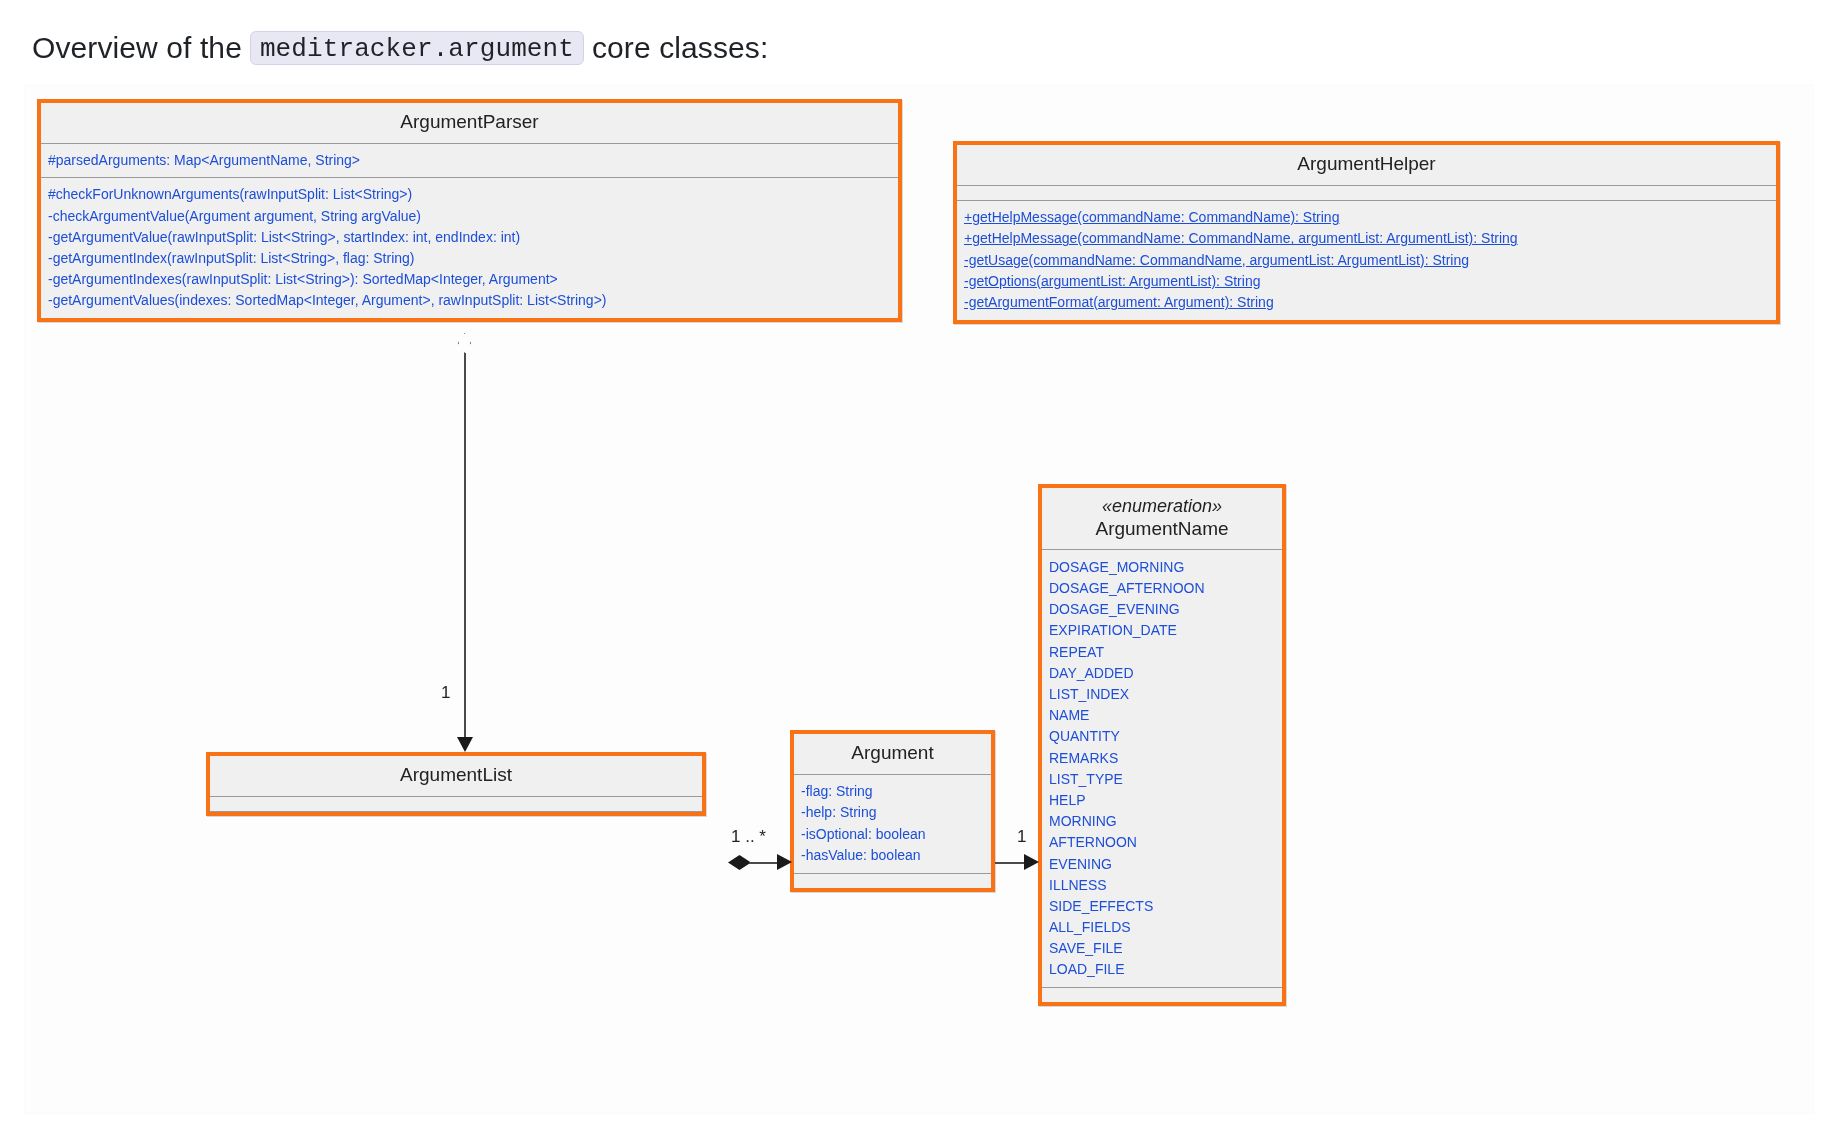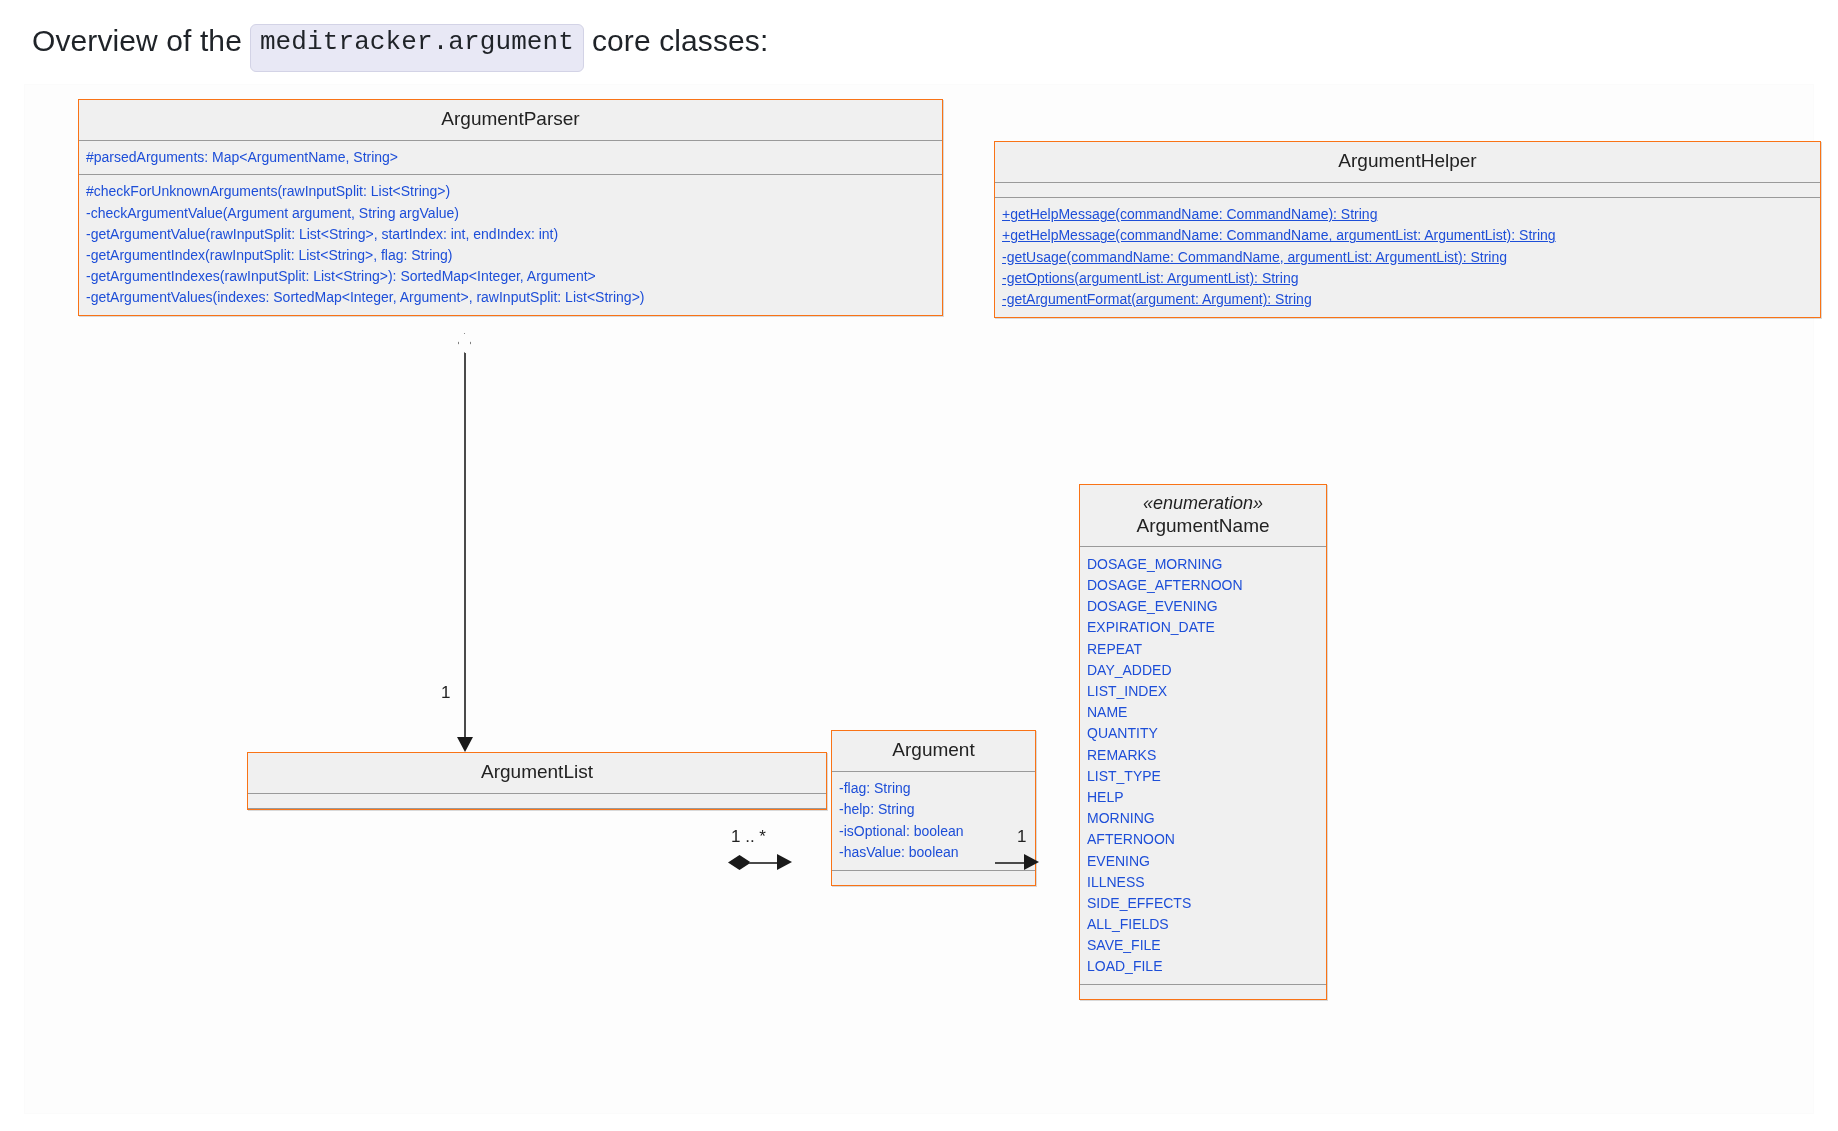--- a/index.html
+++ b/index.html
@@ -16,57 +16,56 @@
     overflow: hidden;
   }
 
   
   #heading {
     position: absolute;
     left: 32px;
     top: 24px;
     height: 48px;
     display: flex;
-    align-items: flex-start;
+    align-items: center;
     font-size: 30px;
     color: #1f2328;
     white-space: nowrap;
     letter-spacing: 0.1px;
   }
   #heading .plain { font-family: "Liberation Sans", sans-serif; }
   #heading .code {
     font-family: "Liberation Mono", monospace;
     font-size: 26px;
     background: #e8e8f5;
     border: 1px solid #d3d3e6;
     border-radius: 6px;
-    padding: 3px 9px 13px 9px;
+    padding: 3px 9px 0 9px;
     margin: 0 8px;
     color: #1f2328;
     line-height: 1.15;
   }
 
   
   #diagram {
     position: absolute;
     left: 24px;
     top: 84px;
     width: 1790px;
     height: 1030px;
     background: #fdfdfd;
     border: 1px solid #fbfbfb;
   }
 
   
   .umlbox {
     position: absolute;
     background: #f0f0f0;
-    border: 1px solid #f97316;
+    border: 4px solid #f97316;
     box-shadow: 1px 1px 0 rgba(0,0,0,0.14);
-    margin-left: 41px;
   }
   .uml-title {
     text-align: center;
     font-size: 19px;
     color: #222;
     padding: 8px 6px 9px 6px;
     line-height: 1.2;
   }
   .uml-title .stereo {
     display: block;
@@ -82,21 +81,21 @@
   }
   .compartment.empty { height: 14px; padding: 0; }
   .compartment .row { white-space: nowrap; padding: 1px 0; }
   .compartment.underline .row { text-decoration: underline; }
   .compartment.tight .row { padding: 1.5px 0; }
 
   
   #box-argumentparser { left: 12px;  top: 14px;  width: 865px; }
   #box-argumenthelper { left: 928px; top: 56px;  width: 827px; }
   #box-argumentname   { left: 1013px; top: 399px; width: 248px; }
-  #box-argumentlist   { left: 181px;  top: 667px; width: 580px; }
+  #box-argumentlist   { left: 181px;  top: 667px; width: 500px; }
   #box-argument       { left: 765px;  top: 645px; width: 205px; }
 
   
   .conn { position: absolute; }
   .vline { background: #4a4a4a; width: 1.6px; }
   .hline { background: #4a4a4a; height: 1.6px; }
   .mult {
     position: absolute;
     font-size: 17px;
     color: #222;

